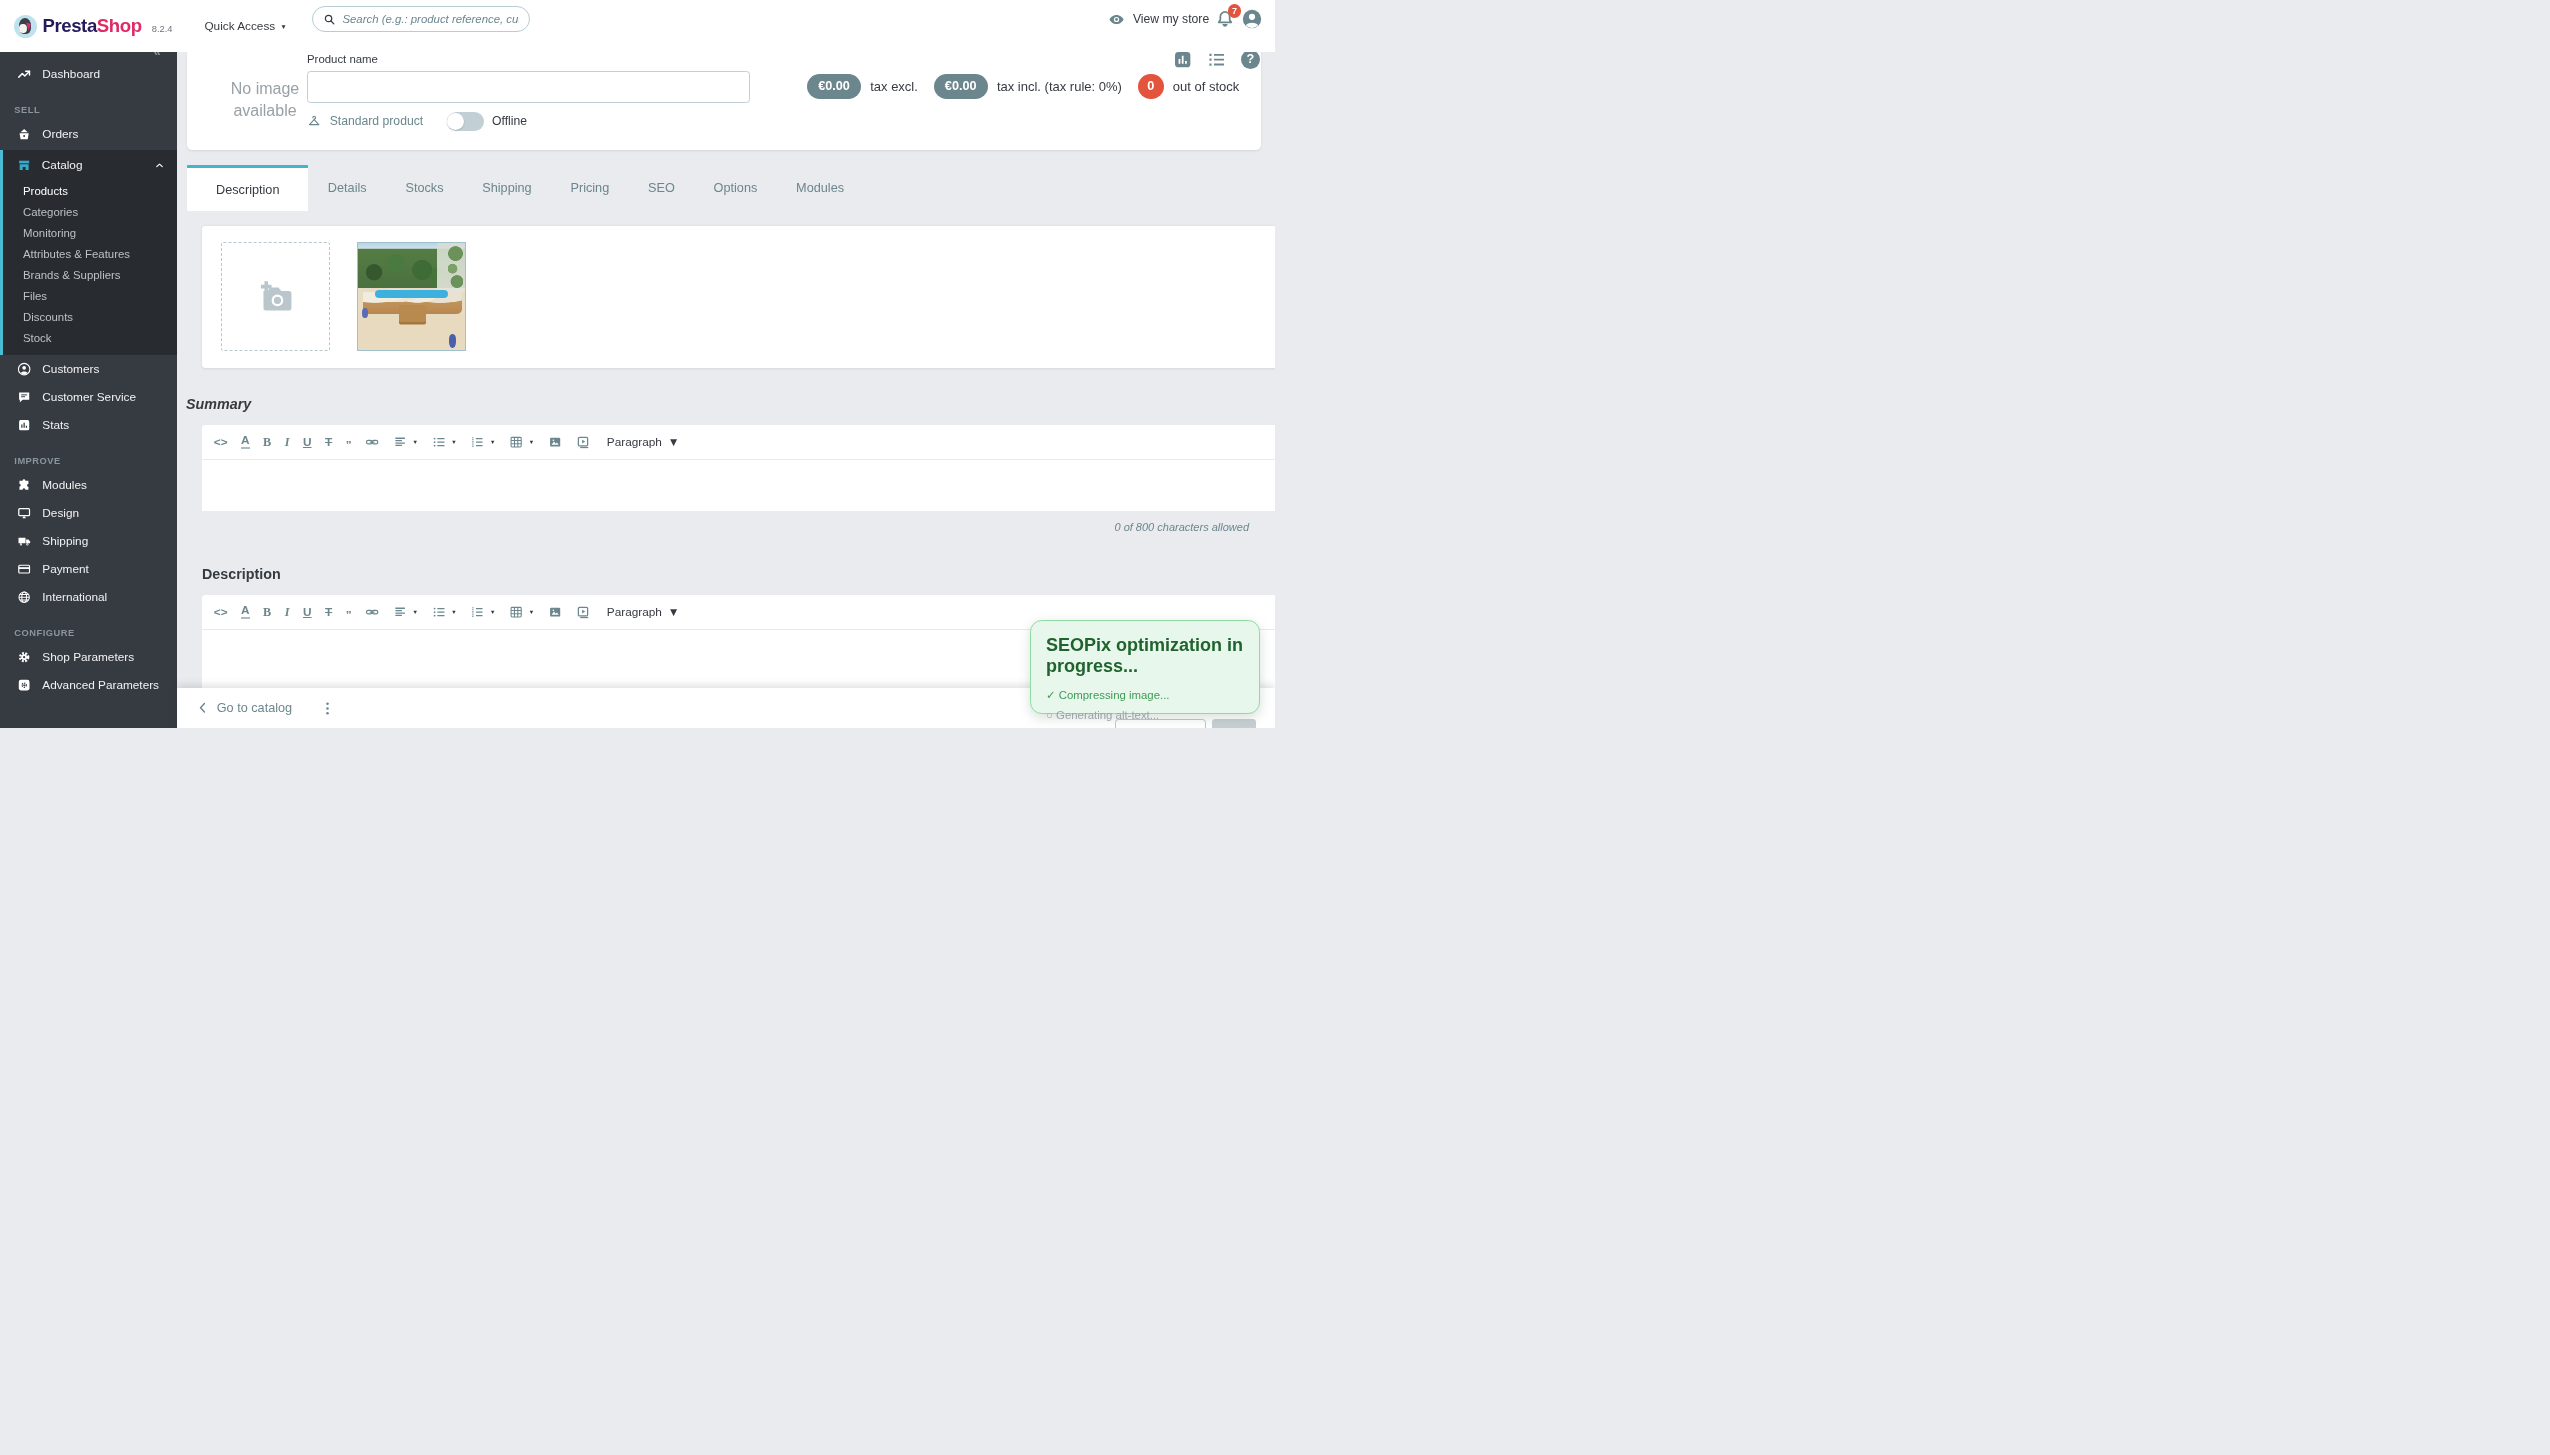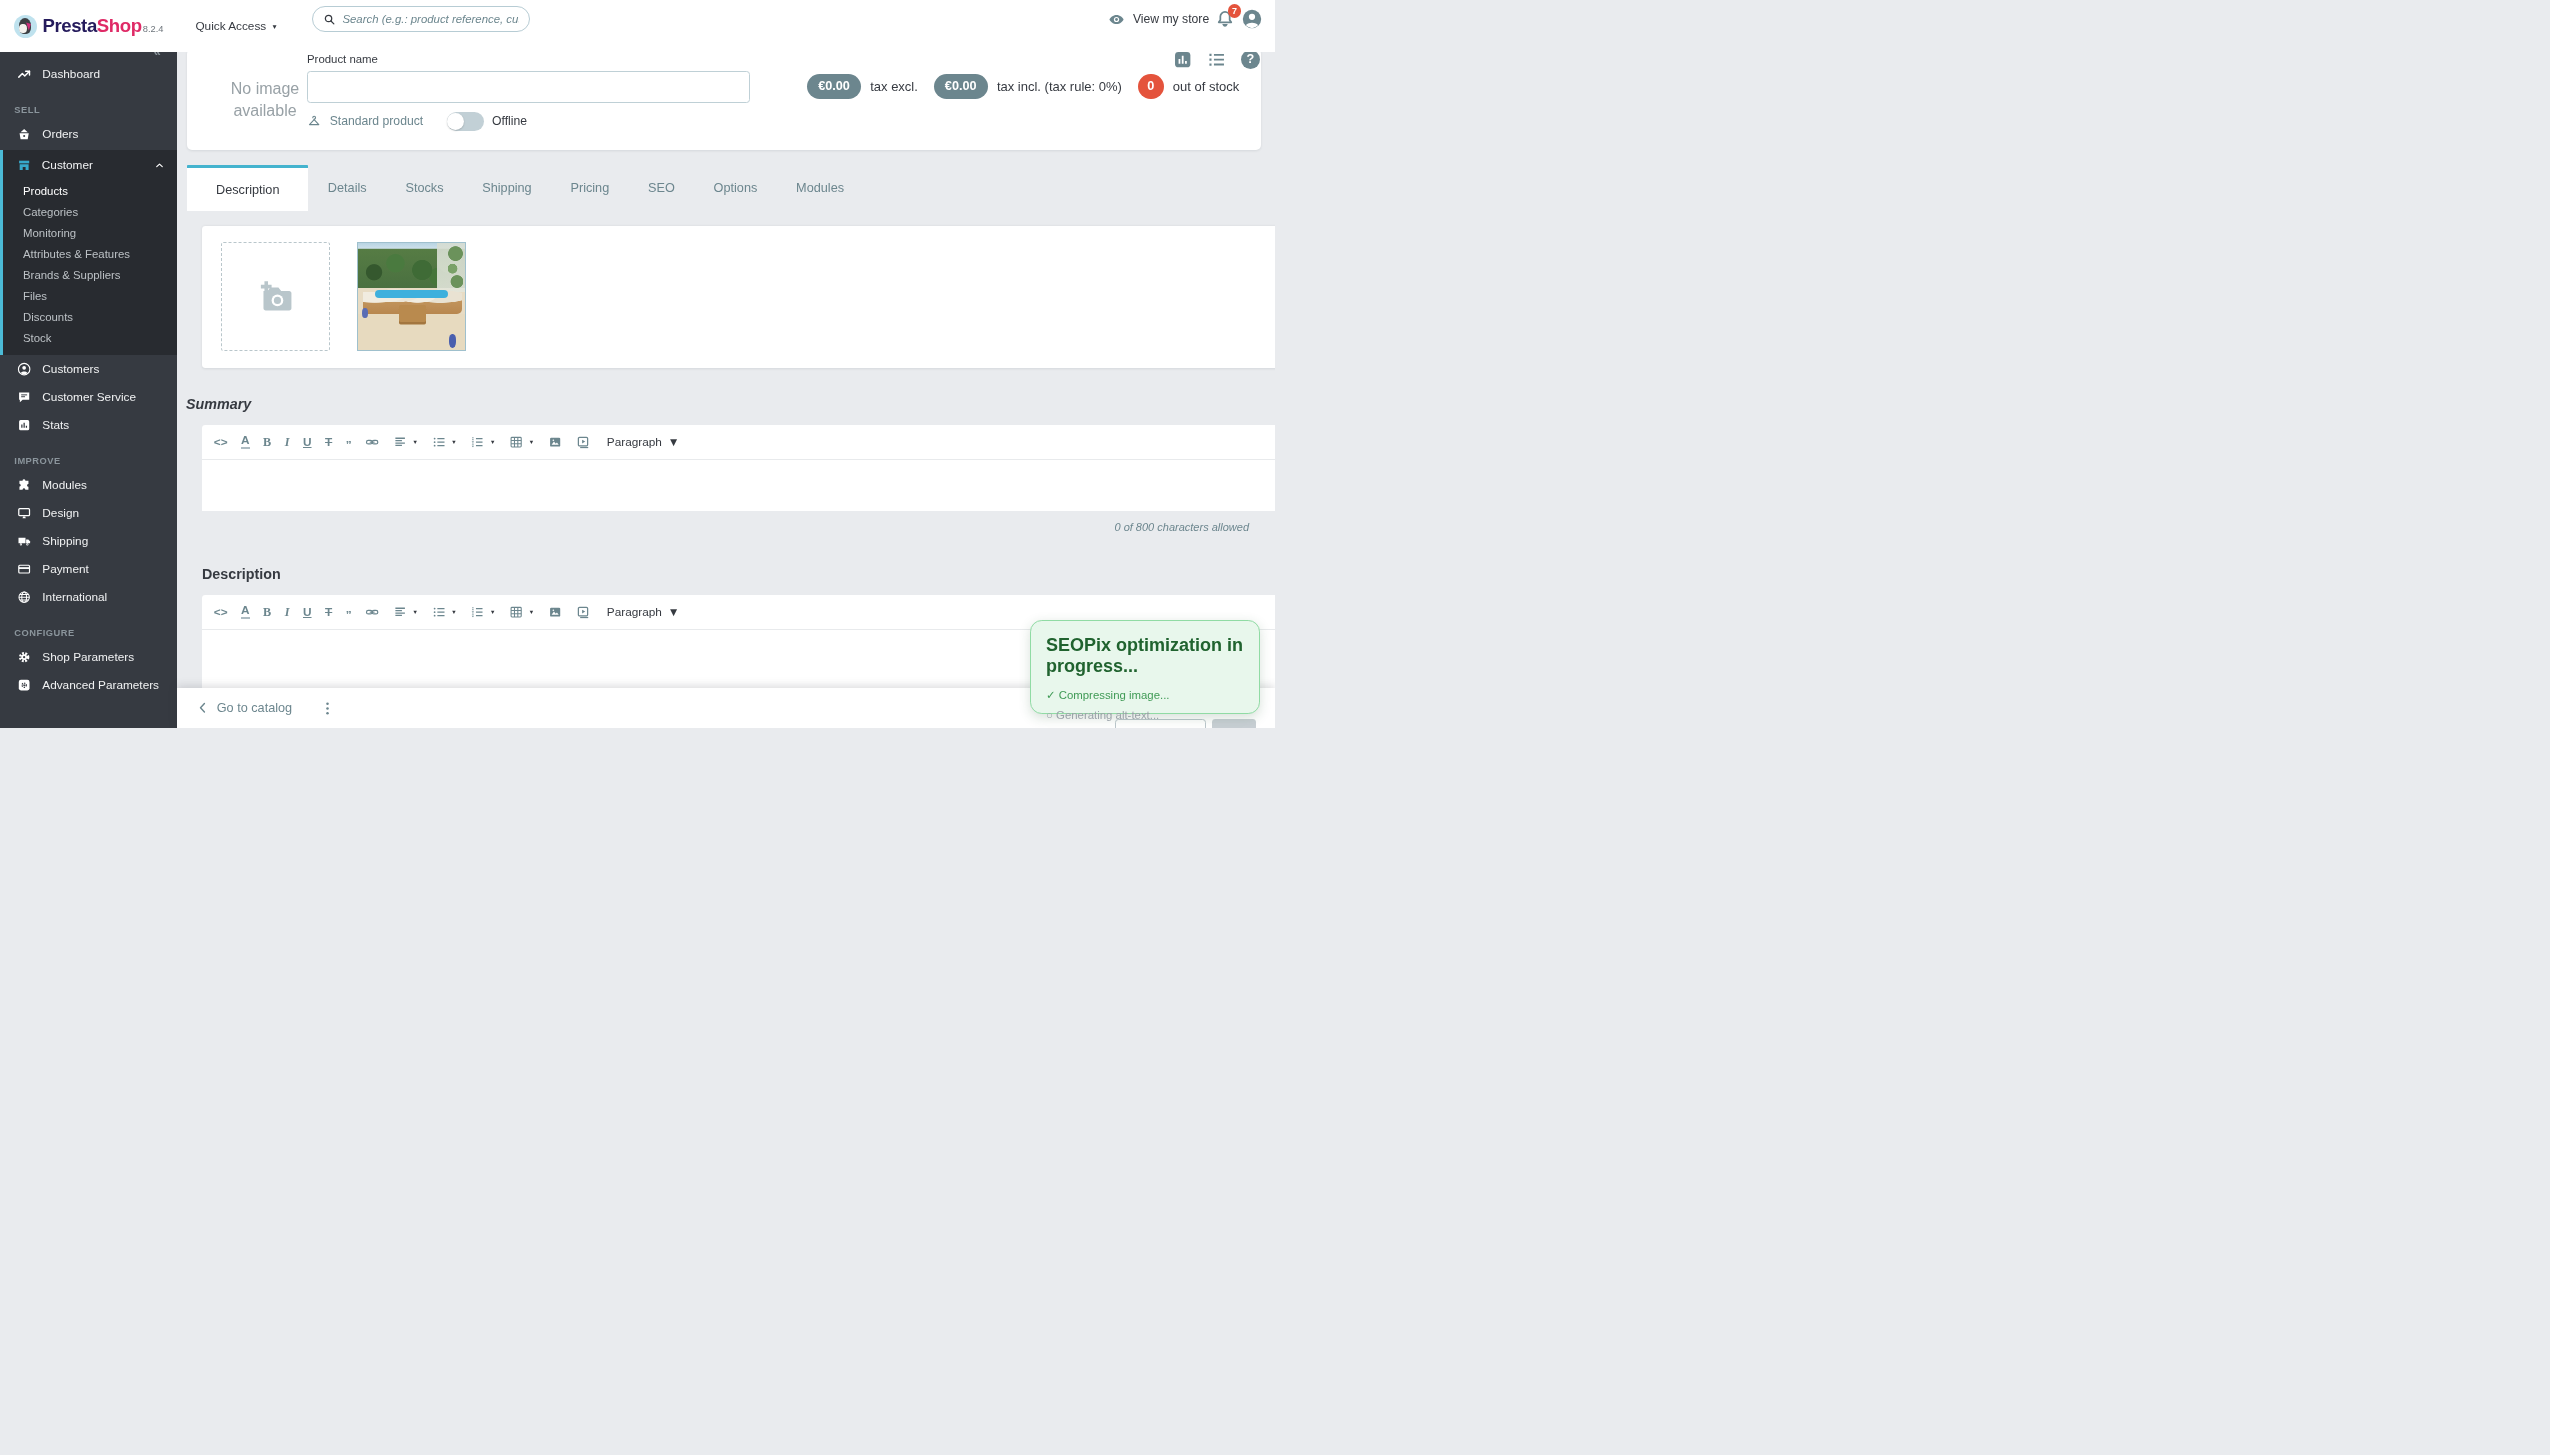--- a/index.html
+++ b/index.html
@@ -10,21 +10,21 @@
   
   .topbar { position:absolute; top:0; left:0; width:1275px; height:52px; background:#fff; display:flex; align-items:center; z-index:30; }
   .brand { display:flex; align-items:baseline; margin-left:13.5px; }
   .brand-logo { width:23px; height:23px; border-radius:50%; background:#bfe2ee; position:relative; align-self:center; margin-right:5.9px; overflow:hidden; }
   .brand-logo .bird { position:absolute; left:5px; top:3.4px; width:12.7px; height:16px; background:#3d4044; border-radius:50% 50% 40% 40%; }
   .brand-logo .belly { position:absolute; left:5.9px; top:9.3px; width:7.6px; height:9.3px; background:#f4f2ee; border-radius:50%; }
   .brand-logo .beak { position:absolute; left:11px; top:8.4px; width:0; height:0; border-left:5px solid transparent; border-top:7.6px solid #cf2f7b; transform:rotate(18deg); }
   .brand-name { font-size:18.6px; font-weight:700; letter-spacing:-0.4px; }
   .brand-name .p1 { color:#251b5c; }
   .brand-name .p2 { color:#df2a66; }
-  .brand-ver { font-size:9.3px; color:#6e757c; margin-left:1px; }
+  .brand-ver { font-size:9.3px; color:#6e757c; margin-left:10px; }
   .quick-access { margin-left:32px; font-size:11.8px; color:#363a41; display:flex; align-items:center; gap:5px; cursor:pointer; }
   .caret-sm { font-size:6.7px; color:#363a41; }
   .search-wrap { position:absolute; left:312px; top:5.9px; width:218px; height:26px; border:0.8px solid #b7ccd4; border-radius:14.3px; display:flex; align-items:center; padding:0 10px; gap:6.7px; background:#fff; }
   .search-wrap .sicon { width:12.7px; height:12.7px; color:#363a41; flex:0 0 auto; }
   .search-input { border:none; outline:none; width:100%; font-size:11.4px; font-style:italic; color:#6c868e; background:transparent; font-family:inherit; }
   .search-input::placeholder { color:#6c868e; opacity:1; }
   .top-right { position:absolute; right:11.8px; top:0; height:38px; display:flex; align-items:center; gap:6px; }
   .view-store { display:flex; align-items:center; gap:7.6px; font-size:12.2px; color:#363a41; cursor:pointer; }
   .view-store .eicon { width:17px; height:17px; color:#6c868e; }
   .bell-wrap { position:relative; width:20px; height:20px; color:#6c868e; cursor:pointer; }
@@ -213,21 +213,21 @@
         <span>Orders</span>
       </div>
       <div class="nav-block-active">
         <div class="nav-item">
           <span class="nicon">
             <svg viewBox="0 0 24 24" fill="currentColor">
               <path d="M3.5 4.5h17V9h-17z"></path>
               <path d="M4.5 10.5h15V20h-5.1v-4.8H9.6V20H4.5z"></path>
             </svg>
           </span>
-          <span>Customer</span>
+          <span>Catalog</span>
           <span class="nav-chevron">
             <svg viewBox="0 0 24 24" fill="none" stroke="currentColor" stroke-width="2.6" stroke-linecap="round" stroke-linejoin="round">
               <path d="M6 14.5 12 9l6 5.5"></path>
             </svg>
           </span>
         </div>
         <div class="subitem current">Products</div>
         <div class="subitem">Categories</div>
         <div class="subitem">Monitoring</div>
         <div class="subitem">Attributes &amp; Features</div>

